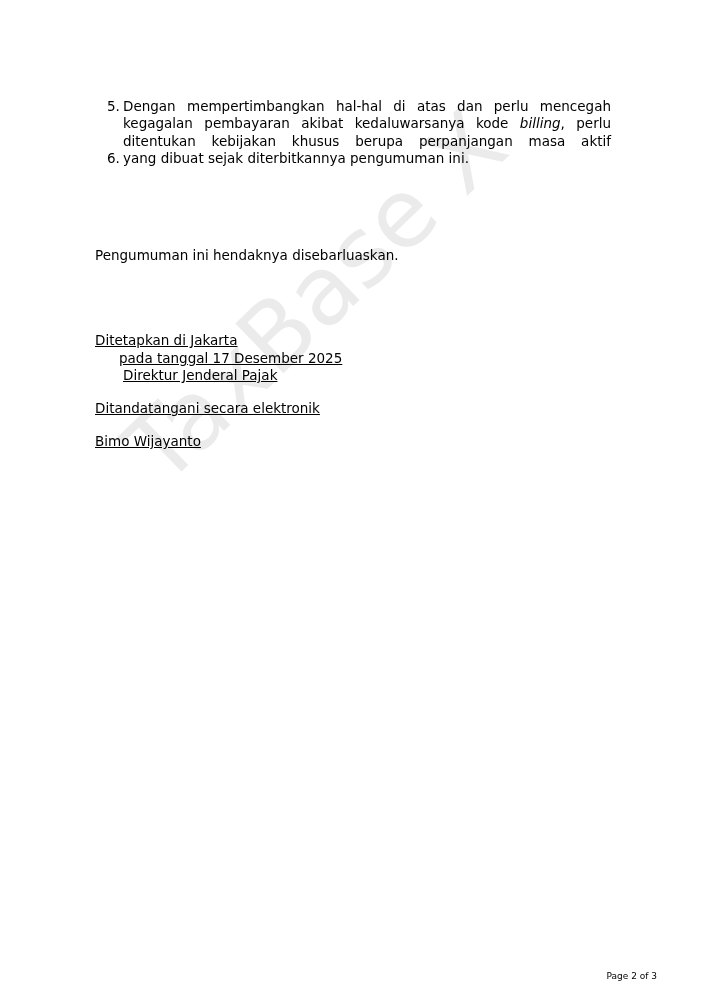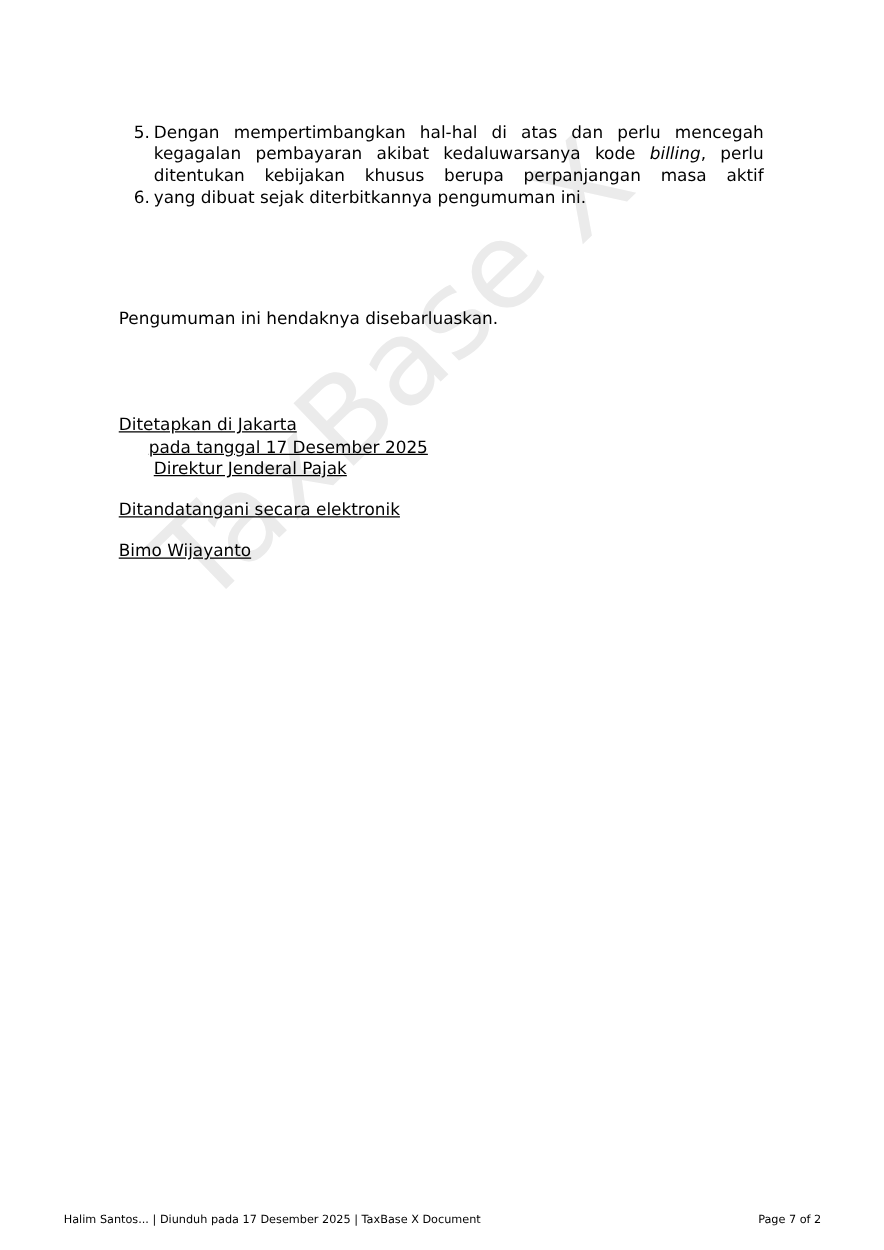--- a/index.html
+++ b/index.html
@@ -79,17 +79,16 @@
   <div class="sig-line sig-place body-text">Ditetapkan di Jakarta</div>
 
   <div class="sig-line sig-date body-text">pada tanggal 17 Desember 2025</div>
 
   <div class="sig-line sig-title body-text">Direktur Jenderal Pajak</div>
 
   <div class="sig-line sig-esign body-text">Ditandatangani secara elektronik</div>
 
   <div class="sig-line sig-name body-text">Bimo Wijayanto</div>
 
-  <div class="footer-left">Halim Santos... | Diunduh pada 17 Desember 2025 | TaxBase X Document</div>
 
-  <div class="footer-right">Page 7 of 2</div>
+  <div class="footer-right">Page 2 of 3</div>
 
 </div>
 
 </body></html>

